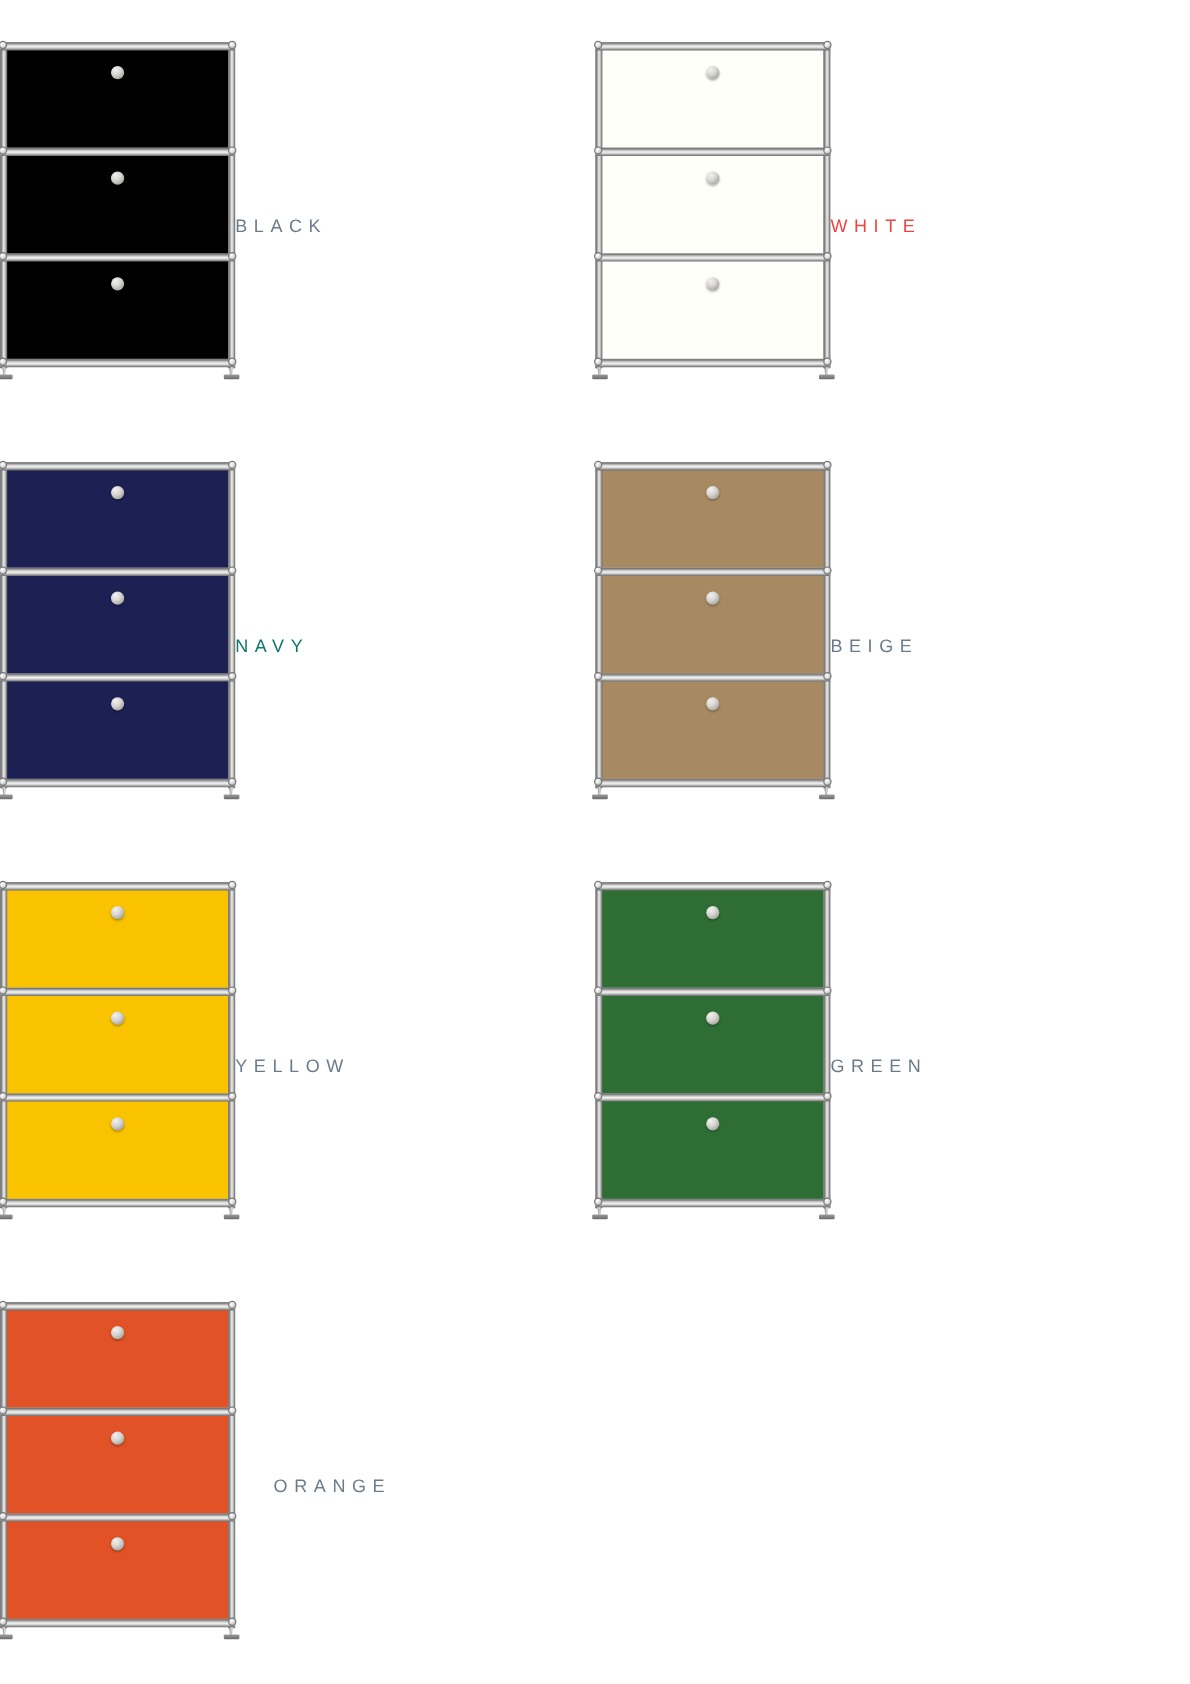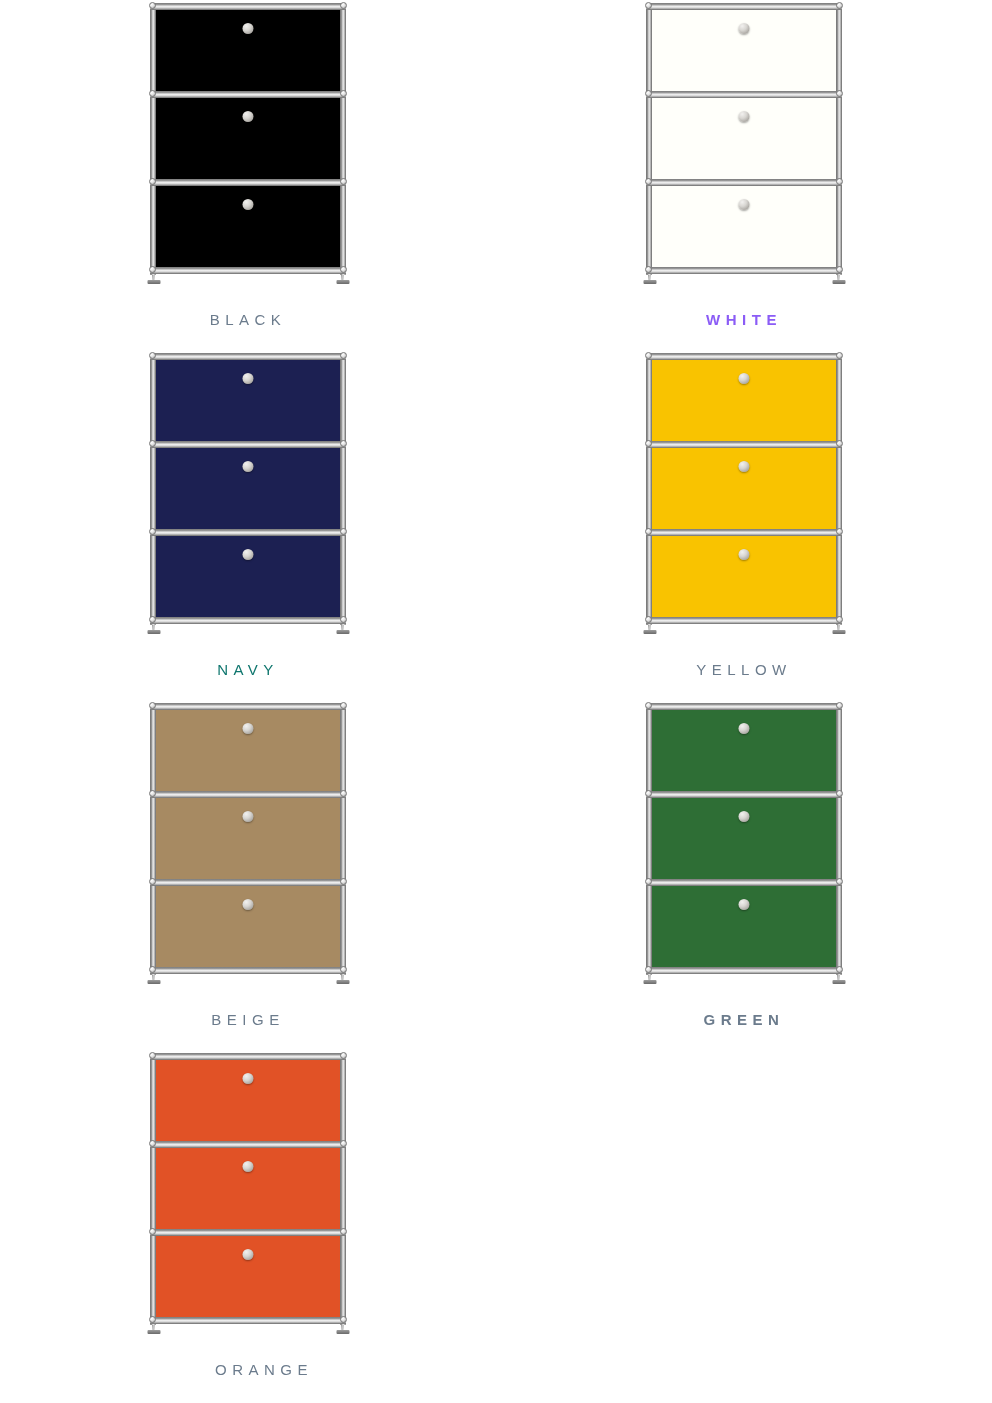--- a/index.html
+++ b/index.html
@@ -18,21 +18,21 @@
     width: 992px;
     display: flex;
     flex-wrap: wrap;
     align-content: flex-start;
   }
 
   .swatch-cell {
     width: 496px;
     height: 350px;
     display: flex;
-    flex-direction: column;
+    flex-direction: row;
     align-items: center;
     justify-content: flex-start;
     box-sizing: border-box;
     padding-top: 1px;
   }
 
   
   .cabinet {
     position: relative;
     width: 196px;
@@ -228,21 +228,21 @@
         <div class="connector c-r y3"></div>
         <div class="foot f-l">
           <div class="stem"></div>
           <div class="base"></div>
         </div>
         <div class="foot f-r">
           <div class="stem"></div>
           <div class="base"></div>
         </div>
       </div>
-      <div class="swatch-label" style="color: #8b5cf6; font-weight: bold;">WHITE</div>
+      <div class="swatch-label" style="color: #ef4444;">WHITE</div>
     </div>
     <div class="swatch-cell">
       <div class="cabinet">
         <div class="panel p0" style="background: rgb(28, 32, 82); border: 1px solid rgb(28, 32, 82);">
           <div class="knob"></div>
         </div>
         <div class="panel p1" style="background: rgb(28, 32, 82); border: 1px solid rgb(28, 32, 82);">
           <div class="knob"></div>
         </div>
         <div class="panel p2" style="background: rgb(28, 32, 82); border: 1px solid rgb(28, 32, 82);">
@@ -268,20 +268,56 @@
         </div>
         <div class="foot f-r">
           <div class="stem"></div>
           <div class="base"></div>
         </div>
       </div>
       <div class="swatch-label" style="color: #0f766e;">NAVY</div>
     </div>
     <div class="swatch-cell">
       <div class="cabinet">
+        <div class="panel p0" style="background: rgb(167, 138, 98); border: 1px solid rgb(167, 138, 98);">
+          <div class="knob"></div>
+        </div>
+        <div class="panel p1" style="background: rgb(167, 138, 98); border: 1px solid rgb(167, 138, 98);">
+          <div class="knob"></div>
+        </div>
+        <div class="panel p2" style="background: rgb(167, 138, 98); border: 1px solid rgb(167, 138, 98);">
+          <div class="knob"></div>
+        </div>
+        <div class="post left"></div>
+        <div class="post right"></div>
+        <div class="rail r0"></div>
+        <div class="connector c-l y0"></div>
+        <div class="connector c-r y0"></div>
+        <div class="rail r1"></div>
+        <div class="connector c-l y1"></div>
+        <div class="connector c-r y1"></div>
+        <div class="rail r2"></div>
+        <div class="connector c-l y2"></div>
+        <div class="connector c-r y2"></div>
+        <div class="rail r3"></div>
+        <div class="connector c-l y3"></div>
+        <div class="connector c-r y3"></div>
+        <div class="foot f-l">
+          <div class="stem"></div>
+          <div class="base"></div>
+        </div>
+        <div class="foot f-r">
+          <div class="stem"></div>
+          <div class="base"></div>
+        </div>
+      </div>
+      <div class="swatch-label" style="color: rgb(107, 123, 140);">BEIGE</div>
+    </div>
+    <div class="swatch-cell">
+      <div class="cabinet">
         <div class="panel p0" style="background: rgb(249, 195, 0); border: 1px solid rgb(249, 195, 0);">
           <div class="knob"></div>
         </div>
         <div class="panel p1" style="background: rgb(249, 195, 0); border: 1px solid rgb(249, 195, 0);">
           <div class="knob"></div>
         </div>
         <div class="panel p2" style="background: rgb(249, 195, 0); border: 1px solid rgb(249, 195, 0);">
           <div class="knob"></div>
         </div>
         <div class="post left"></div>
@@ -304,56 +340,20 @@
         </div>
         <div class="foot f-r">
           <div class="stem"></div>
           <div class="base"></div>
         </div>
       </div>
       <div class="swatch-label" style="color: rgb(107, 123, 140);">YELLOW</div>
     </div>
     <div class="swatch-cell">
       <div class="cabinet">
-        <div class="panel p0" style="background: rgb(167, 138, 98); border: 1px solid rgb(167, 138, 98);">
-          <div class="knob"></div>
-        </div>
-        <div class="panel p1" style="background: rgb(167, 138, 98); border: 1px solid rgb(167, 138, 98);">
-          <div class="knob"></div>
-        </div>
-        <div class="panel p2" style="background: rgb(167, 138, 98); border: 1px solid rgb(167, 138, 98);">
-          <div class="knob"></div>
-        </div>
-        <div class="post left"></div>
-        <div class="post right"></div>
-        <div class="rail r0"></div>
-        <div class="connector c-l y0"></div>
-        <div class="connector c-r y0"></div>
-        <div class="rail r1"></div>
-        <div class="connector c-l y1"></div>
-        <div class="connector c-r y1"></div>
-        <div class="rail r2"></div>
-        <div class="connector c-l y2"></div>
-        <div class="connector c-r y2"></div>
-        <div class="rail r3"></div>
-        <div class="connector c-l y3"></div>
-        <div class="connector c-r y3"></div>
-        <div class="foot f-l">
-          <div class="stem"></div>
-          <div class="base"></div>
-        </div>
-        <div class="foot f-r">
-          <div class="stem"></div>
-          <div class="base"></div>
-        </div>
-      </div>
-      <div class="swatch-label" style="color: rgb(107, 123, 140);">BEIGE</div>
-    </div>
-    <div class="swatch-cell">
-      <div class="cabinet">
         <div class="panel p0" style="background: rgb(46, 110, 53); border: 1px solid rgb(46, 110, 53);">
           <div class="knob"></div>
         </div>
         <div class="panel p1" style="background: rgb(46, 110, 53); border: 1px solid rgb(46, 110, 53);">
           <div class="knob"></div>
         </div>
         <div class="panel p2" style="background: rgb(46, 110, 53); border: 1px solid rgb(46, 110, 53);">
           <div class="knob"></div>
         </div>
         <div class="post left"></div>
@@ -372,21 +372,21 @@
         <div class="connector c-r y3"></div>
         <div class="foot f-l">
           <div class="stem"></div>
           <div class="base"></div>
         </div>
         <div class="foot f-r">
           <div class="stem"></div>
           <div class="base"></div>
         </div>
       </div>
-      <div class="swatch-label" style="color: rgb(107, 123, 140); font-weight: bold;">GREEN</div>
+      <div class="swatch-label" style="color: rgb(107, 123, 140);">GREEN</div>
     </div>
     <div class="swatch-cell">
       <div class="cabinet">
         <div class="panel p0" style="background: rgb(225, 82, 38); border: 1px solid rgb(225, 82, 38);">
           <div class="knob"></div>
         </div>
         <div class="panel p1" style="background: rgb(225, 82, 38); border: 1px solid rgb(225, 82, 38);">
           <div class="knob"></div>
         </div>
         <div class="panel p2" style="background: rgb(225, 82, 38); border: 1px solid rgb(225, 82, 38);">

